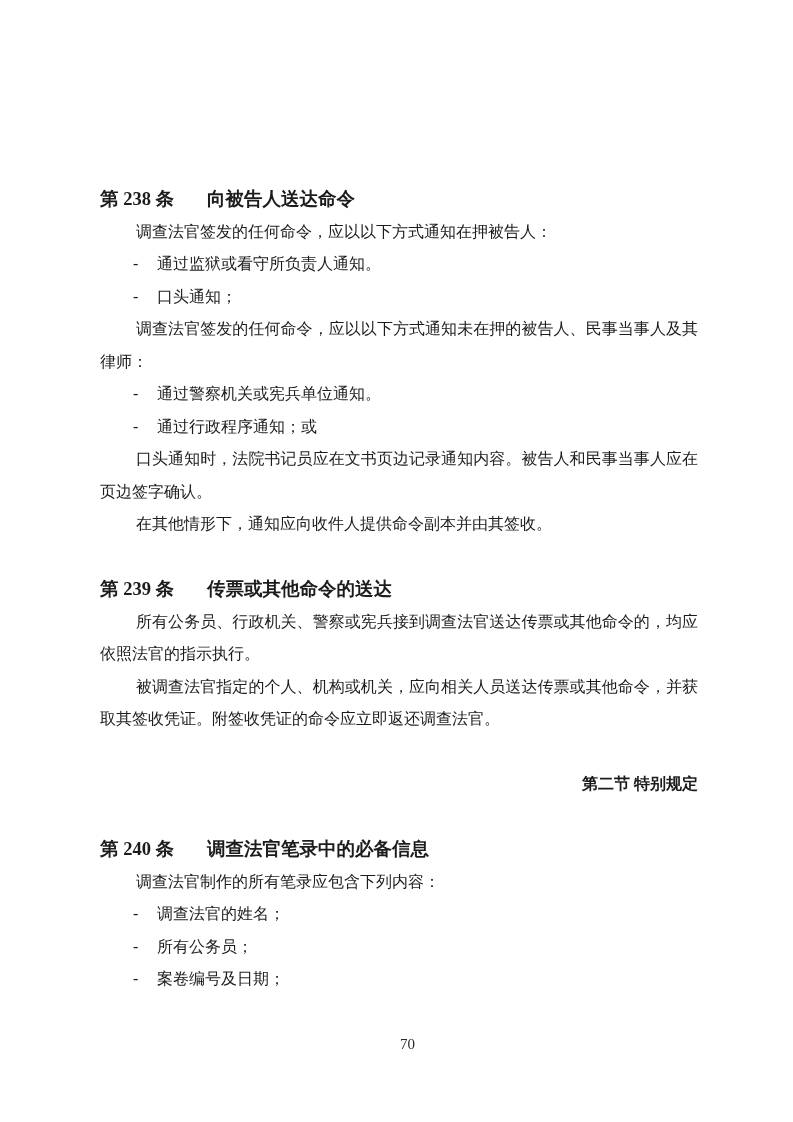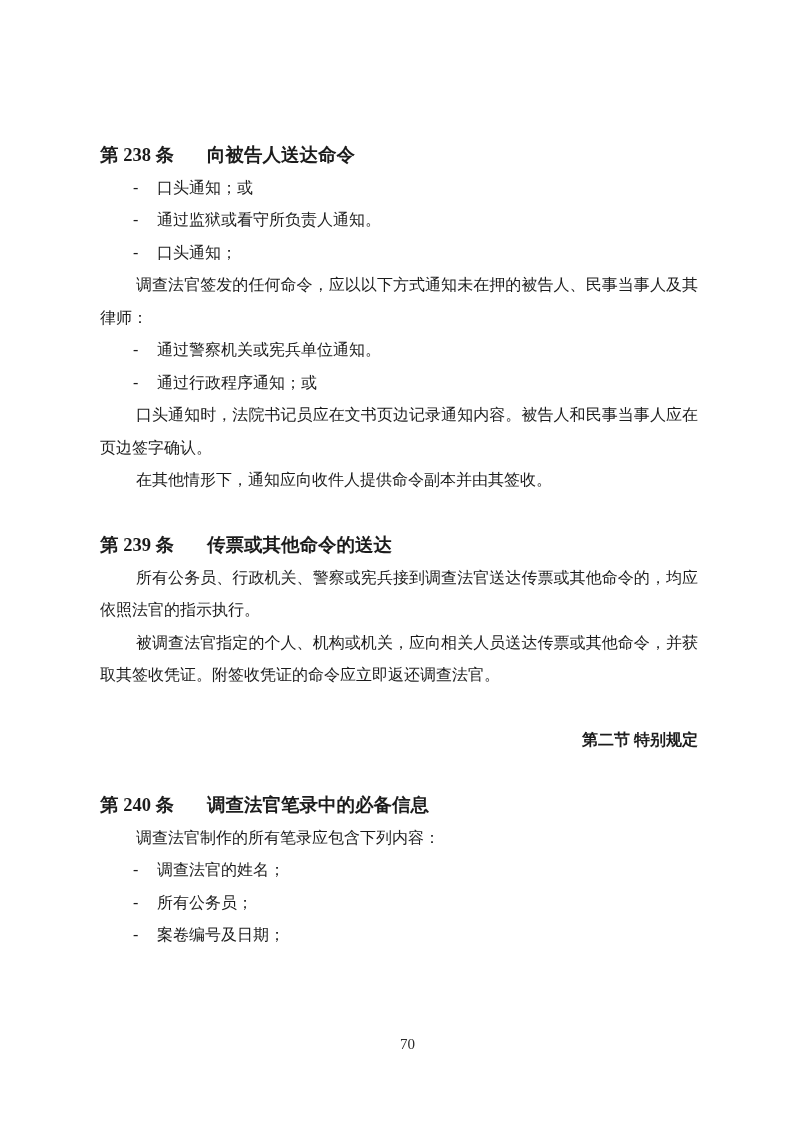--- a/index.html
+++ b/index.html
@@ -38,20 +38,21 @@
   }
   .dash {
     display: inline-block;
     width: 24px;
   }
   .article-heading {
     font-size: 18.5px;
     font-weight: bold;
     text-align: left;
     line-height: 32.5px;
+    margin-top: 44px;
   }
   .article-heading .h-title {
     margin-left: 33px;
   }
   .section-heading {
     font-size: 16px;
     font-weight: bold;
     text-align: right;
   }
   .space-before {
@@ -65,21 +66,21 @@
     line-height: 18px;
     color: #2a2a2a;
   }
 </style>
 </head>
 <body>
 
 <div class="page">
   <div class="content">
       <div class="block article-heading"><span class="h-num">第 238 条</span><span class="h-title">向被告人送达命令</span></div>
-      <div class="block list-item"><span class="dash">-</span><span class="list-text">口头通知；或</span></div>
+      <div class="block paragraph">调查法官签发的任何命令，应以以下方式通知在押被告人：</div>
       <div class="block list-item"><span class="dash">-</span><span class="list-text">通过监狱或看守所负责人通知。</span></div>
       <div class="block list-item"><span class="dash">-</span><span class="list-text">口头通知；</span></div>
       <div class="block paragraph">调查法官签发的任何命令，应以以下方式通知未在押的被告人、民事当事人及其律师：</div>
       <div class="block list-item"><span class="dash">-</span><span class="list-text">通过警察机关或宪兵单位通知。</span></div>
       <div class="block list-item"><span class="dash">-</span><span class="list-text">通过行政程序通知；或</span></div>
       <div class="block paragraph">口头通知时，法院书记员应在文书页边记录通知内容。被告人和民事当事人应在页边签字确认。</div>
       <div class="block paragraph">在其他情形下，通知应向收件人提供命令副本并由其签收。</div>
       <div class="block article-heading space-before"><span class="h-num">第 239 条</span><span class="h-title">传票或其他命令的送达</span></div>
       <div class="block paragraph">所有公务员、行政机关、警察或宪兵接到调查法官送达传票或其他命令的，均应依照法官的指示执行。</div>
       <div class="block paragraph">被调查法官指定的个人、机构或机关，应向相关人员送达传票或其他命令，并获取其签收凭证。附签收凭证的命令应立即返还调查法官。</div>

